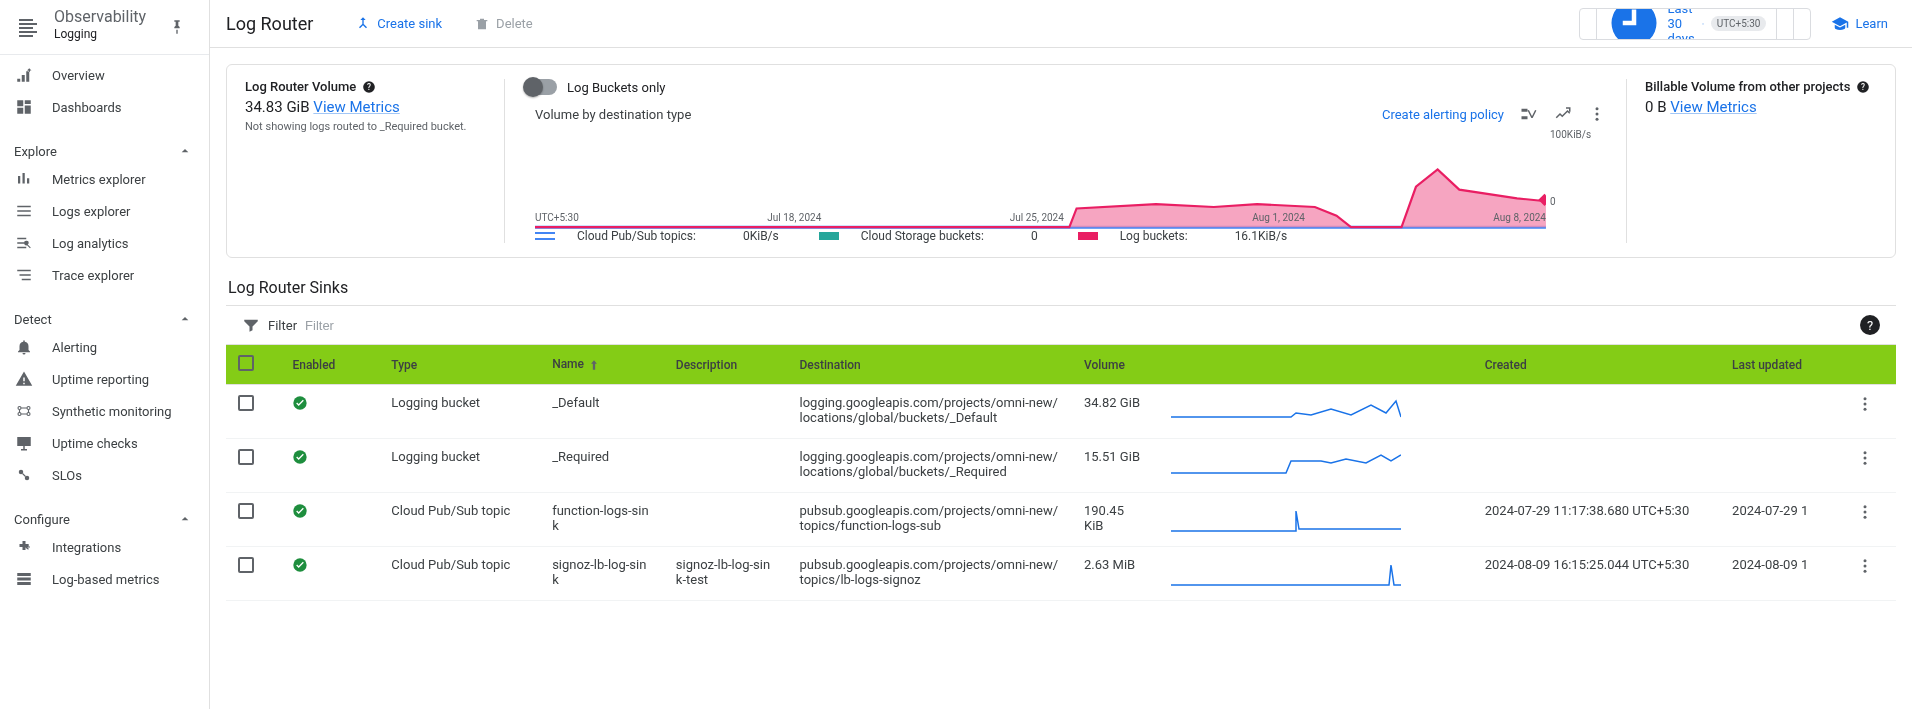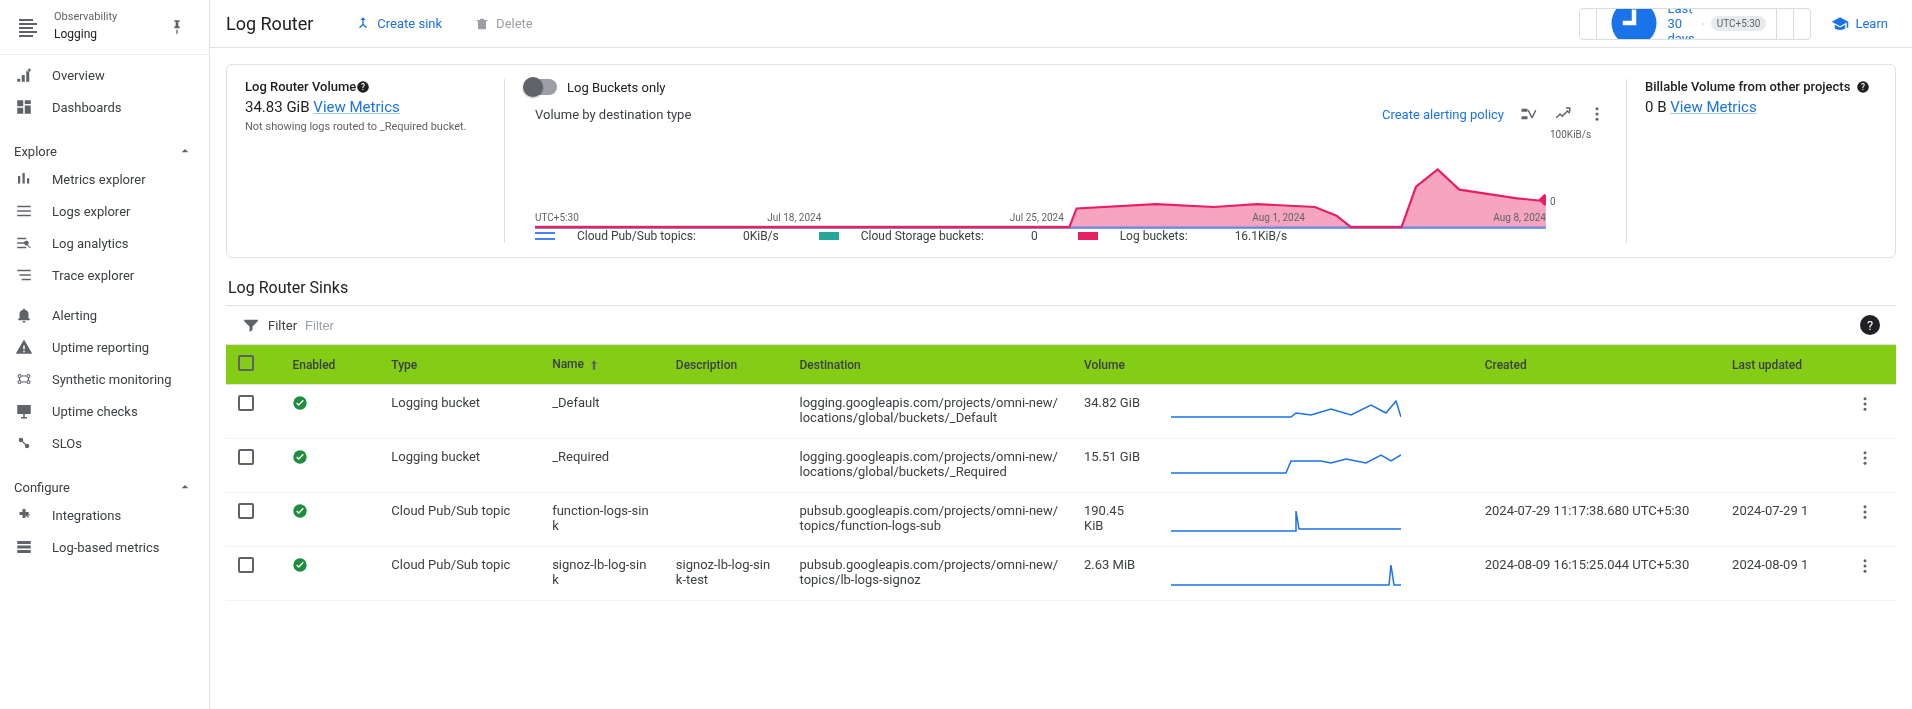--- a/index.html
+++ b/index.html
@@ -5,21 +5,21 @@
 * { box-sizing: border-box; margin: 0; padding: 0; }
 body { font-family: "Google Sans", Roboto, Arial, sans-serif; font-size: 13px; color: #202124; background: #fff; overflow: hidden; }
 .app { display: flex; width: 1912px; height: 709px; }
 
 
 .sidebar { width: 210px; border-right: 1px solid #e0e0e0; display: flex; flex-direction: column; background: #fff; overflow-y: auto; }
 .sidebar-header { display: flex; align-items: center; padding: 10px 16px 10px 14px; border-bottom: 1px solid #e8eaed; }
 .sidebar-logo { width: 28px; height: 28px; margin-right: 12px; display: flex; align-items: center; justify-content: center; }
 .sidebar-logo svg { width: 24px; height: 24px; fill: #5f6368; }
 .sidebar-titles { flex: 1; }
-.sidebar-suptitle { font-size: 11px; color: #5f6368; line-height: 14px; }
+.sidebar-suptitle { font-size: 16px; color: #5f6368; line-height: 14px; }
 .sidebar-title { font-size: 12px; color: #202124; line-height: 20px; }
 .pin-btn { width: 32px; height: 32px; display: flex; align-items: center; justify-content: center; border-radius: 50%; cursor: pointer; }
 .pin-btn svg { width: 16px; height: 16px; fill: #5f6368; }
 
 .nav-section { padding: 4px 0; }
 .nav-section-header { display: flex; align-items: center; justify-content: space-between; padding: 12px 16px 4px 14px; font-size: 13px; color: #3c4043; cursor: pointer; }
 .nav-section-header .chevron { width: 16px; height: 16px; fill: #5f6368; }
 .nav-item { display: flex; align-items: center; padding: 0 16px 0 14px; height: 32px; cursor: pointer; color: #3c4043; font-size: 13px; }
 .nav-icon { width: 20px; height: 20px; margin-right: 18px; display: flex; align-items: center; justify-content: center; }
 .nav-icon svg { width: 18px; height: 18px; fill: #5f6368; }
@@ -40,21 +40,21 @@
 .time-seg.icon-only svg { fill: #5f6368; }
 .tz-badge { font-size: 10px; background: #e8eaed; color: #5f6368; padding: 2px 6px; border-radius: 8px; }
 .learn-btn { display: inline-flex; align-items: center; gap: 6px; color: #1a73e8; font-size: 13px; cursor: pointer; padding: 0 8px; }
 .learn-btn svg { width: 18px; height: 18px; fill: #1a73e8; }
 
 .content { flex: 1; overflow-y: auto; padding: 16px; }
 
 
 .summary-card { border: 1px solid #e0e0e0; border-radius: 6px; display: flex; padding: 14px 18px; gap: 0; margin-bottom: 20px; background: #fff; }
 .summary-left { width: 260px; border-right: 1px solid #e0e0e0; padding-right: 16px; }
-.summary-left h3 { font-size: 13px; font-weight: 500; display: flex; align-items: center; margin-bottom: 4px; }
+.summary-left h3 { font-size: 13px; font-weight: 500; display: flex; align-items: center; gap: 6px; margin-bottom: 4px; }
 .help-icon { width: 14px; height: 14px; fill: #202124; }
 .summary-big { font-size: 15px; margin-bottom: 2px; }
 .link { color: #1a73e8; cursor: pointer; text-decoration: underline; text-decoration-color: rgba(26,115,232,.4);}
 .summary-sub { font-size: 11px; color: #5f6368; margin-top: 4px; }
 
 .summary-mid { flex: 1; padding: 0 20px; border-right: 1px solid #e0e0e0; }
 .toggle-row { display: flex; align-items: center; gap: 10px; margin-bottom: 10px; }
 .switch { width: 32px; height: 16px; background: #9aa0a6; border-radius: 8px; position: relative; cursor: pointer; }
 .switch::after { content:''; position:absolute; left:-2px; top:-2px; width:20px; height:20px; background:#5f6368; border-radius:50%; box-shadow:0 1px 2px rgba(0,0,0,.3); }
 .toggle-label { font-size: 13px; color: #202124; }
@@ -182,20 +182,26 @@
         <span class="nav-icon">
             <svg viewBox="0 0 24 24">
               <path d="M3 5h18v2H3zM6 11h15v2H6zM9 17h12v2H9z"></path>
             </svg>
           </span>
         <span>Trace explorer</span>
       </div>
     </div>
 
     <div class="nav-section">
+      <div class="nav-section-header">
+        <span>Detect</span>
+        <svg class="chevron" viewBox="0 0 24 24">
+            <path d="M7 14l5-5 5 5z"></path>
+          </svg>
+      </div>
       <div class="nav-item">
         <span class="nav-icon">
             <svg viewBox="0 0 24 24">
               <path d="M12 22a2 2 0 002-2h-4a2 2 0 002 2zm6-6V11a6 6 0 00-5-5.91V4a1 1 0 10-2 0v1.09A6 6 0 006 11v5l-2 2v1h16v-1z"></path>
             </svg>
           </span>
         <span>Alerting</span>
       </div>
       <div class="nav-item">
         <span class="nav-icon">

